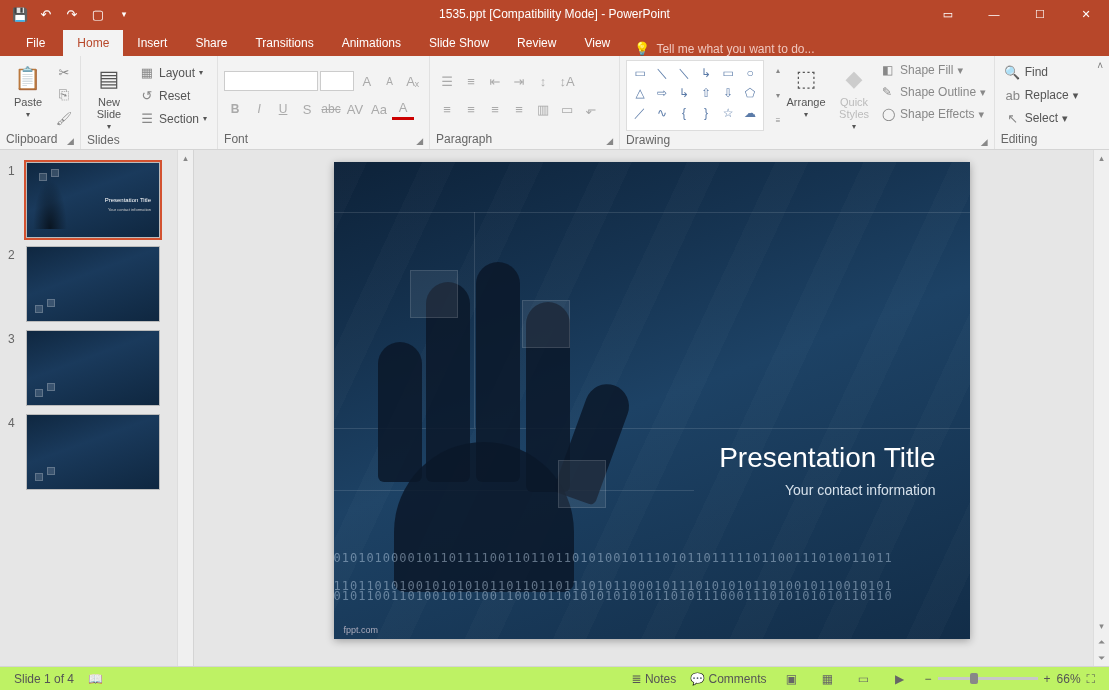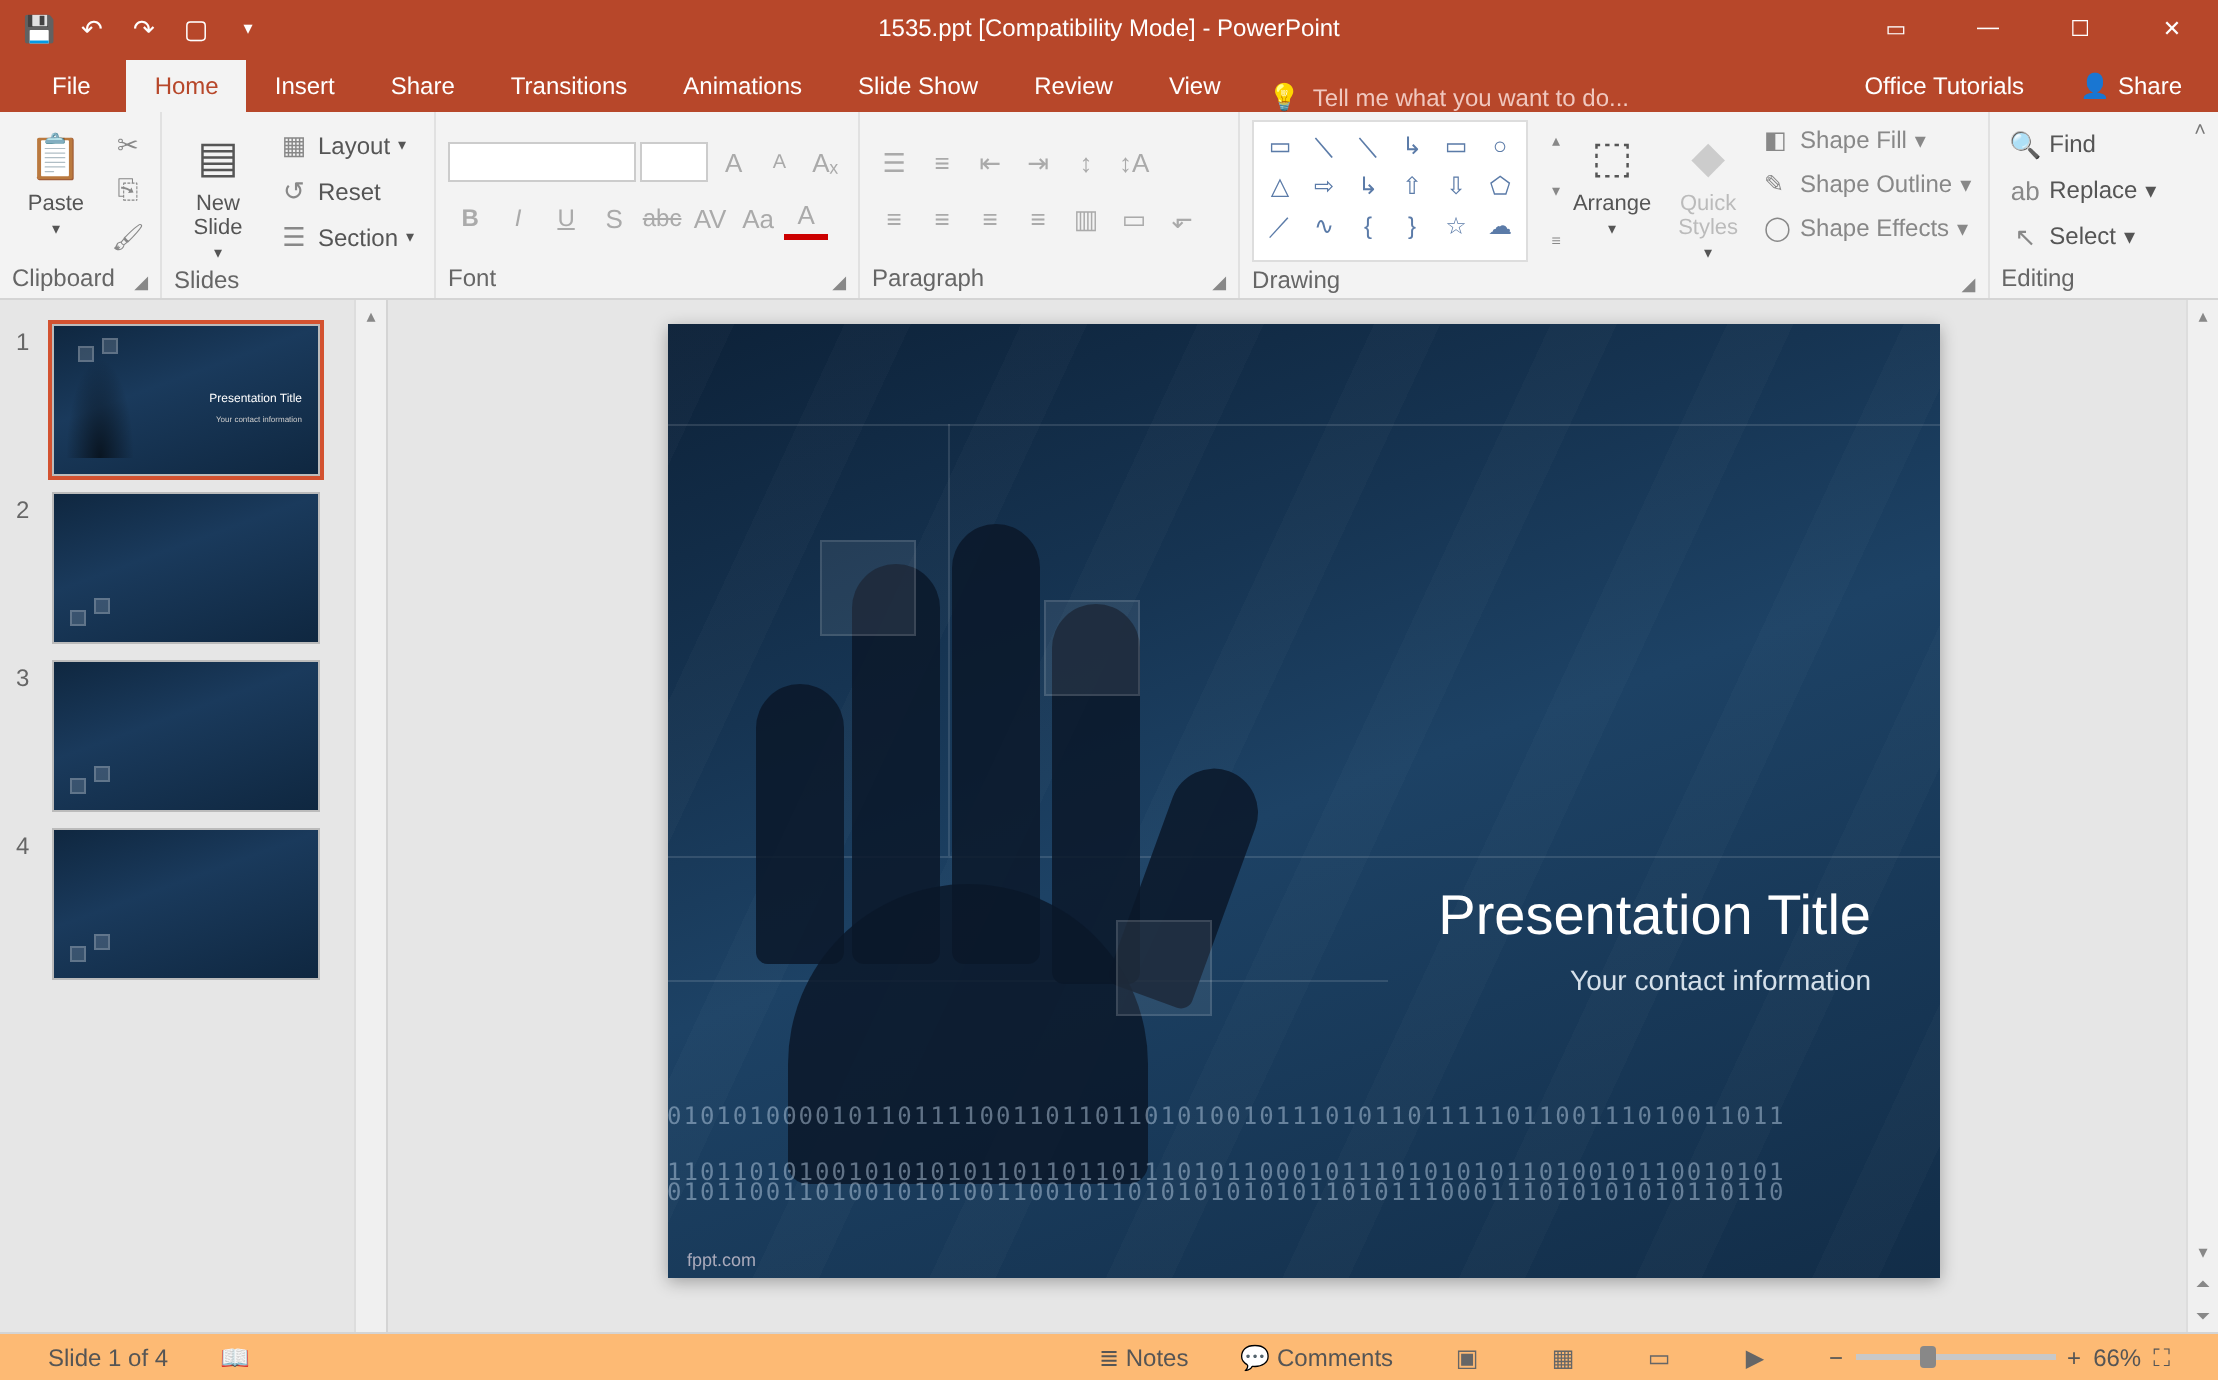--- a/index.html
+++ b/index.html
@@ -74,21 +74,21 @@
 .t5{left:224px;top:298px}
 .bin{position:absolute;left:0;right:0;color:rgba(200,220,240,.45);font-family:monospace;font-size:12px;line-height:14px;letter-spacing:1px;overflow:hidden;white-space:pre}
 .bin1{bottom:74px}.bin2{bottom:60px}.bin3{bottom:46px}.bin4{bottom:36px}.bin5{bottom:18px}
 .slide-title{position:absolute;right:34px;top:280px;color:#fff;font-size:28px;font-weight:400}
 .slide-sub{position:absolute;right:34px;top:320px;color:#d5e0ea;font-size:14px;text-align:right}
 .fppt{position:absolute;left:10px;bottom:4px;color:#aab;font-size:9px}
 .hr{position:absolute;height:1px;background:rgba(255,255,255,.12);left:0}
 .hr1{top:50px;width:636px}.hr2{top:266px;width:636px}.hr3{top:328px;width:360px}
 .vr{position:absolute;width:1px;background:rgba(255,255,255,.12);top:50px}
 .vr1{left:140px;height:216px}
-.statusbar{height:24px;background:#fdba74;border-top:1px solid #d4d4d4;display:flex;align-items:center;padding:0 24px;color:#555;font-size:11px;gap:26px}
+.statusbar{height:24px;background:#bef264;border-top:1px solid #d4d4d4;display:flex;align-items:center;padding:0 14px;color:#555;font-size:11px;gap:14px}
 .statusbar .spacer{flex:1}
 .view-btn{width:22px;height:18px;display:flex;align-items:center;justify-content:center;color:#666;font-size:12px}
 .zoom{display:flex;align-items:center;gap:6px}
 .zoom-track{width:100px;height:3px;background:#c8c8c8;position:relative}
 .zoom-thumb{position:absolute;left:32px;top:-4px;width:8px;height:11px;background:#888;border-radius:2px}
 </style>
 </head>
 <body>
 
 <div class="titlebar">
@@ -114,27 +114,20 @@
   <div class="tab">Insert</div>
   <div class="tab">Share</div>
   <div class="tab">Transitions</div>
   <div class="tab">Animations</div>
   <div class="tab">Slide Show</div>
   <div class="tab">Review</div>
   <div class="tab">View</div>
   <div class="tellme">
     <span class="bulb">💡</span>
     <span>Tell me what you want to do...</span>
-  </div>
-  <div class="tab-right">
-    <div class="tab">Office Tutorials</div>
-    <div class="share">
-      <span>👤</span>
-      <span>Share</span>
-    </div>
   </div>
 </div>
 
 <div class="ribbon">
   <div class="collapse-caret">˄</div>
 
   <div class="group">
     <div class="group-body">
       <div class="big-btn">
         <div class="ic">📋</div>

